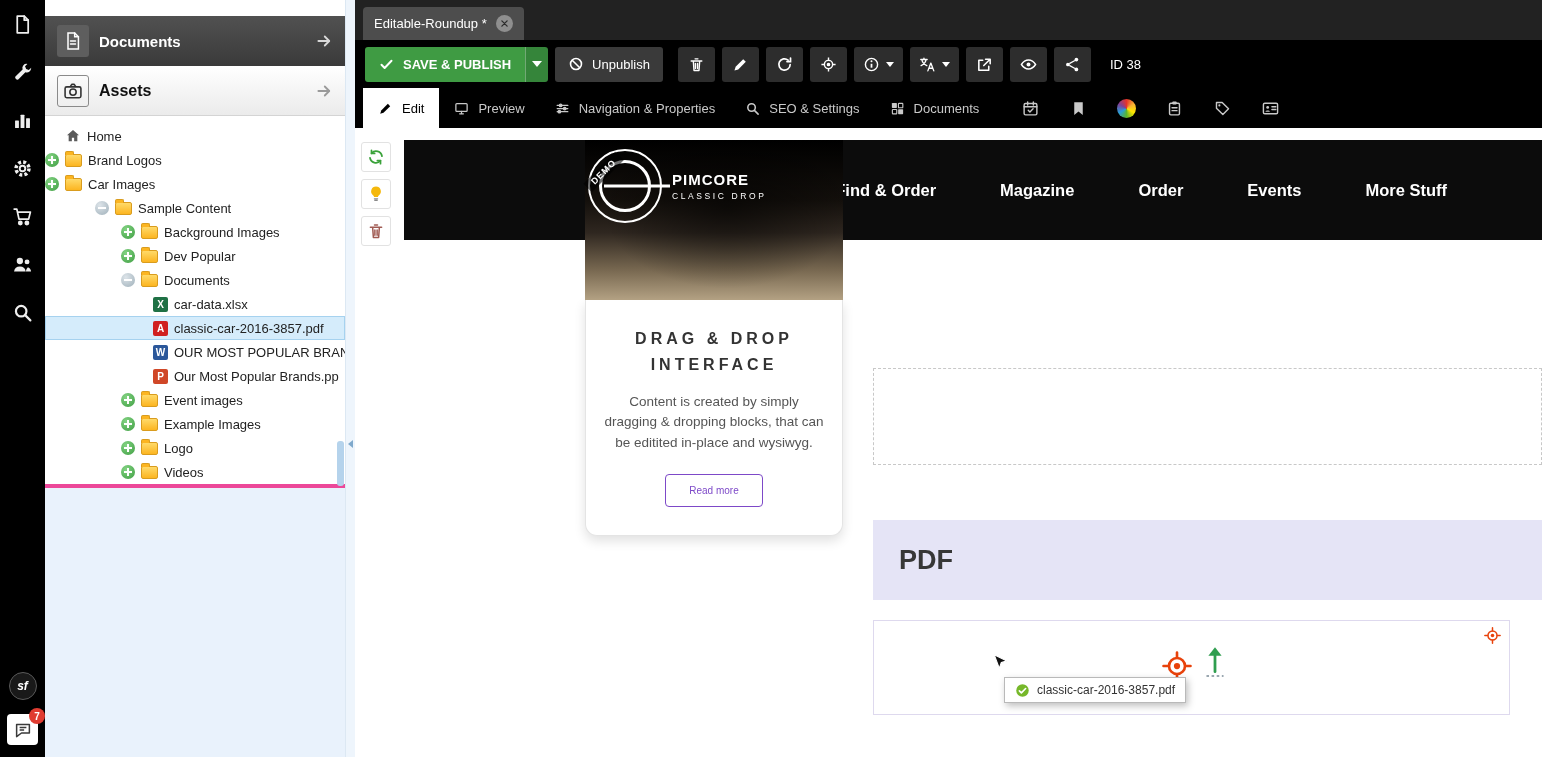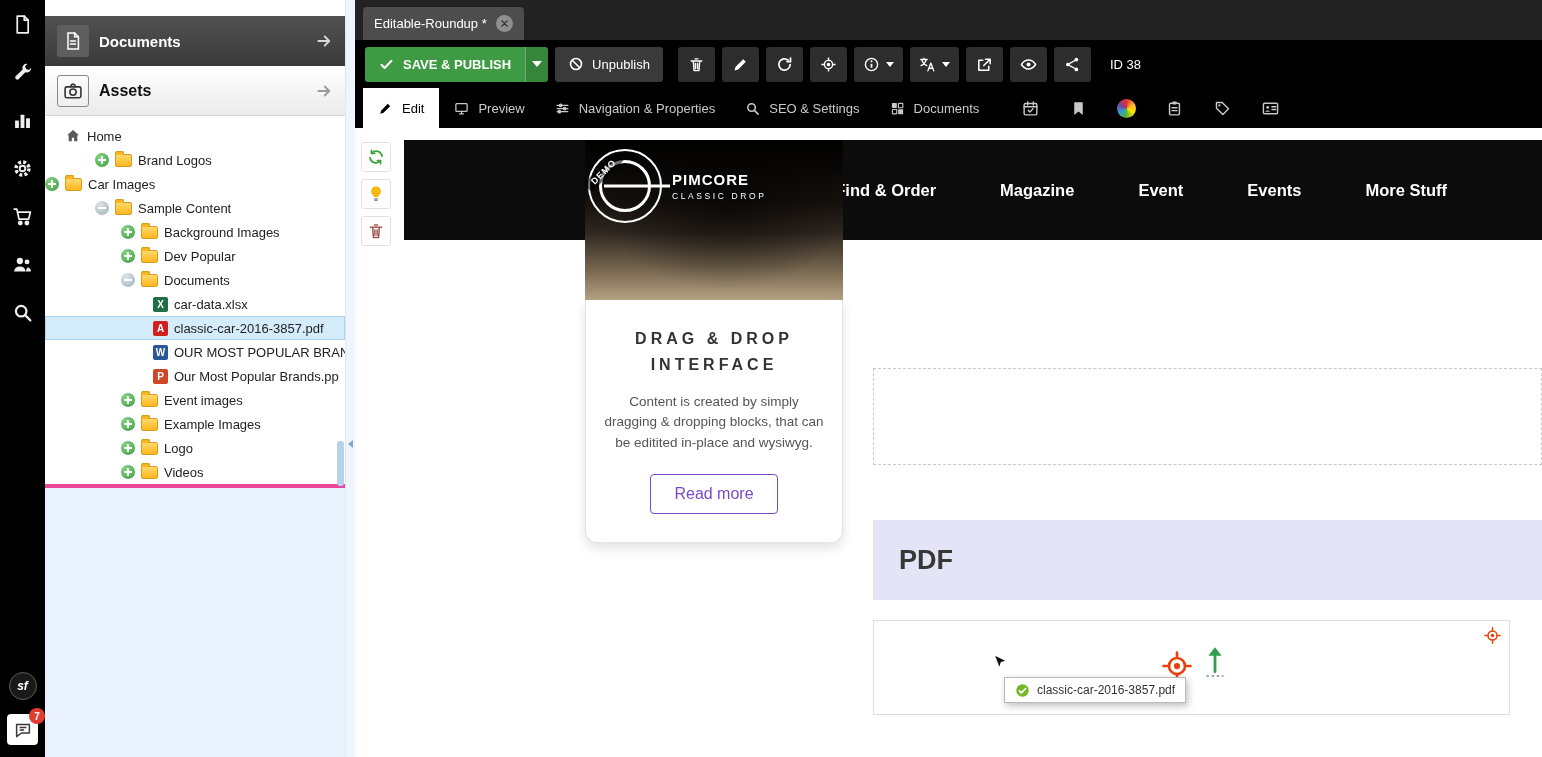--- a/index.html
+++ b/index.html
@@ -91,21 +91,21 @@
   .site-header{position:absolute;left:49px;right:0;top:12px;height:100px;background:#0c0c0c;display:flex;align-items:center;z-index:1}
   .site-nav{margin-left:auto;display:flex;gap:64px;padding-right:95px}
   .site-nav-item{color:#fff;font-size:16.5px;font-weight:600;cursor:pointer;white-space:nowrap}
 
   .hero-card{position:absolute;left:230px;top:12px;width:258px;z-index:6}
   .hero-img{height:160px;background:linear-gradient(180deg,#000 0%,#14100c 38%,#2f2720 58%,#7a6a52 82%,#b3a183 100%);position:relative}
   .hero-img::after{content:"";position:absolute;inset:0;background:radial-gradient(ellipse at 55% 42%,rgba(0,0,0,.55),rgba(0,0,0,0) 62%)}
   .card-body{background:#fff;border:1px solid #e4e4e4;border-top:none;border-radius:0 0 12px 12px;box-shadow:0 5px 12px rgba(0,0,0,.12);padding:26px 16px 28px;text-align:center}
   .card-title{font-size:16px;font-weight:bold;letter-spacing:4px;color:#333;line-height:1.6}
   .card-text{margin-top:15px;font-size:13.5px;color:#555;line-height:1.5}
-  .card-btn{margin-top:21px;display:inline-block;background:#fff;border:1px solid #7d49c8;color:#7d49c8;font-size:16px;padding:10px 23px;border-radius:4px;cursor:pointer}
+  .card-btn{margin-top:21px;display:inline-block;background:#fff;border:1px solid #7d49c8;color:#7d49c8;font-size:10px;padding:10px 23px;border-radius:4px;cursor:pointer}
 
   .logo{position:absolute;left:233px;top:21px;z-index:8;display:flex;align-items:center;gap:10px}
   .logo-circle{width:74px;height:74px;border-radius:50%;border:2px solid #fff;position:relative;flex:none}
   .logo-circle::before{content:"";position:absolute;inset:9px;border:3px solid #fff;border-radius:50%}
   .logo-circle::after{content:"";position:absolute;left:14px;right:-10px;top:50%;height:3px;background:#fff;transform:translateY(-50%)}
   .logo-demo{position:absolute;left:-9px;top:15px;transform:rotate(-45deg);font-size:9px;font-weight:bold;color:#fff;letter-spacing:1px;background:rgba(0,0,0,.55);padding:1px 7px}
   .logo-t1{color:#fff;font-size:15px;font-weight:bold;letter-spacing:1px}
   .logo-t2{color:#fff;font-size:8.5px;letter-spacing:2.6px;margin-top:3px}
 
   .section-header{position:absolute;left:518px;width:669px;height:80px;background:#e5e4f6;display:flex;align-items:center;padding-left:26px;font-size:27px;font-weight:bold;color:#373737;z-index:2}
@@ -233,21 +233,21 @@
     </div>
     <div class="tree" id="assetTree">
         <div class="tree-row" style="padding-left: 20px;">
           <span class="home-ic">
             <svg viewBox="0 0 24 24" fill="currentColor">
               <path d="M12 3l9 8h-2.5v9h-4.8v-5.5h-3.4V20H5.5v-9H3z"></path>
             </svg>
           </span>
           <span class="tree-label">Home</span>
         </div>
-        <div class="tree-row" style="padding-left: 50px; text-align: right;">
+        <div class="tree-row" style=" text-align: right;">
           <span class="expander plus"></span>
           <span class="folder"></span>
           <span class="tree-label">Brand Logos</span>
         </div>
         <div class="tree-row" style="">
           <span class="expander plus"></span>
           <span class="folder"></span>
           <span class="tree-label">Car Images</span>
         </div>
         <div class="tree-row" style="padding-left: 50px; align-items: center;">
@@ -528,21 +528,21 @@
               <path d="M4.5 7h15M10 4h4M7.5 7l1 13.5h7l1-13.5"></path>
               <path d="M10.5 10.5v7M13.5 10.5v7"></path>
             </svg>
           </div>
         </div>
 
       <div class="site-header">
         <div class="site-nav" id="siteNav">
             <div class="site-nav-item">Find &amp; Order</div>
             <div class="site-nav-item">Magazine</div>
-            <div class="site-nav-item">Event</div>
+            <div class="site-nav-item">Order</div>
             <div class="site-nav-item">Events</div>
             <div class="site-nav-item">More Stuff</div>
           </div>
       </div>
 
       <div class="logo">
         <span class="logo-circle">
           <span class="logo-demo">DEMO</span>
         </span>
         <span class="logo-text">

